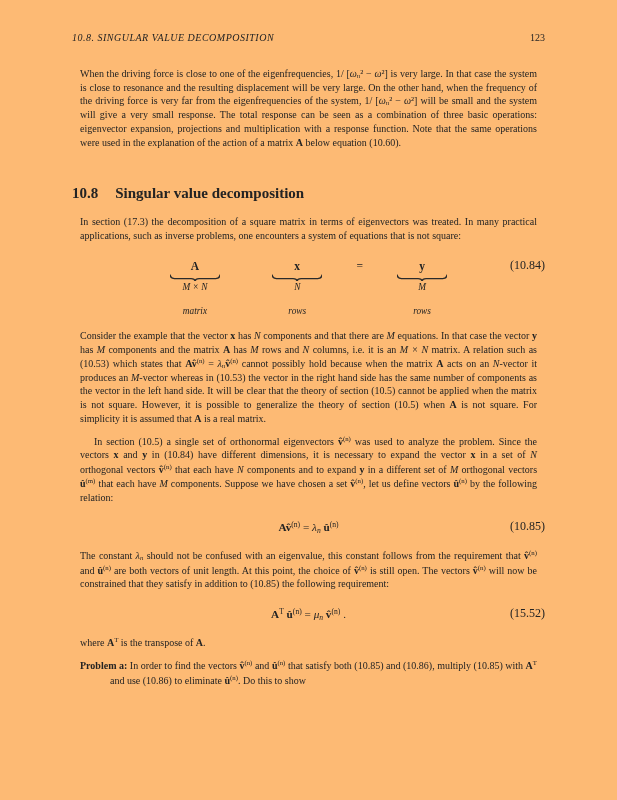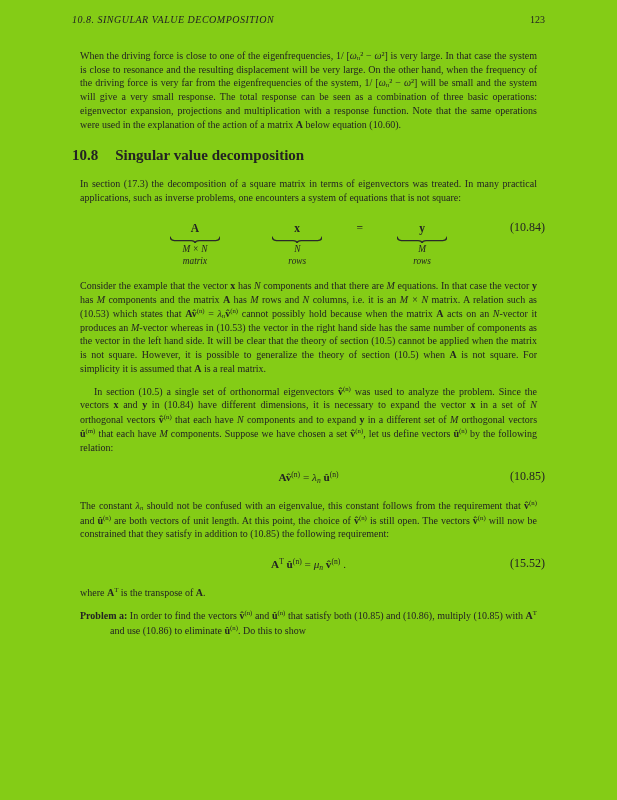--- a/index.html
+++ b/index.html
@@ -4,22 +4,22 @@
 <style>
   html,body{margin:0;padding:0;}
   body{
     width:617px;height:800px;overflow:hidden;
     background:#f3f2f0;
     font-family:"Liberation Serif","DejaVu Serif",serif;
     color:#232323;
   }
   .page{
     position:absolute;inset:0;
-    background:#84cc16;
-    padding:14px 72px 0 72px;
+    background:#fdba74;
+    padding:32px 72px 0 72px;
     box-sizing:border-box;
   }
   
   .running-header{
     display:flex;justify-content:space-between;align-items:baseline;
     font-size:10px;margin-bottom:24px;
   }
   .rh-left{font-style:italic;letter-spacing:0.5px;}
   .rh-right{font-size:10px;}
 
@@ -31,21 +31,21 @@
   .indent{text-indent:14px;}
   .hang{padding-left:30px;text-indent:-30px;}
 
   .b{font-weight:bold;}
   .i{font-style:italic;}
   .sup{font-size:68%;vertical-align:0.55em;letter-spacing:0;}
   .sub{font-size:68%;vertical-align:-0.22em;}
 
   
   .section-heading{
-    margin:16px 0 13px 0;
+    margin:36px 0 13px 0;
     font-size:15px;font-weight:bold;
     display:flex;gap:17px;align-items:center;
   }
 
   
   .eq-display{
     position:relative;text-align:center;margin:13px 0;
   }
   .eq-number{
     position:absolute;right:0;top:50%;transform:translateY(-50%);
@@ -54,21 +54,21 @@
   .eq84 .eq-number{top:2px;transform:none;}
 
   .eq-line{font-size:11.2px;}
 
   .eq84-group{display:inline-flex;gap:30px;align-items:flex-start;}
   .ub-term{display:inline-flex;flex-direction:column;align-items:center;min-width:24px;}
   .ub-term.wide{min-width:42px;margin-right:14px;}
   .ub-symbol{font-weight:bold;font-size:11.5px;line-height:1.15;}
   .brace{width:86%;height:7px;display:block;margin-top:1px;}
   .ub-size{font-style:italic;font-size:9.3px;margin-top:1px;white-space:nowrap;}
-  .ub-label{font-style:italic;font-size:9.3px;margin-top:2px;}
+  .ub-label{font-style:italic;font-size:9.3px;margin-top:14px;}
   .eq84-equals{font-size:11.5px;line-height:1.15;}
 </style>
 </head>
 <body>
 
 <div class="page">
 
   <div class="running-header">
     <span class="rh-left">10.8. SINGULAR VALUE DECOMPOSITION</span>
     <span class="rh-right">123</span>

